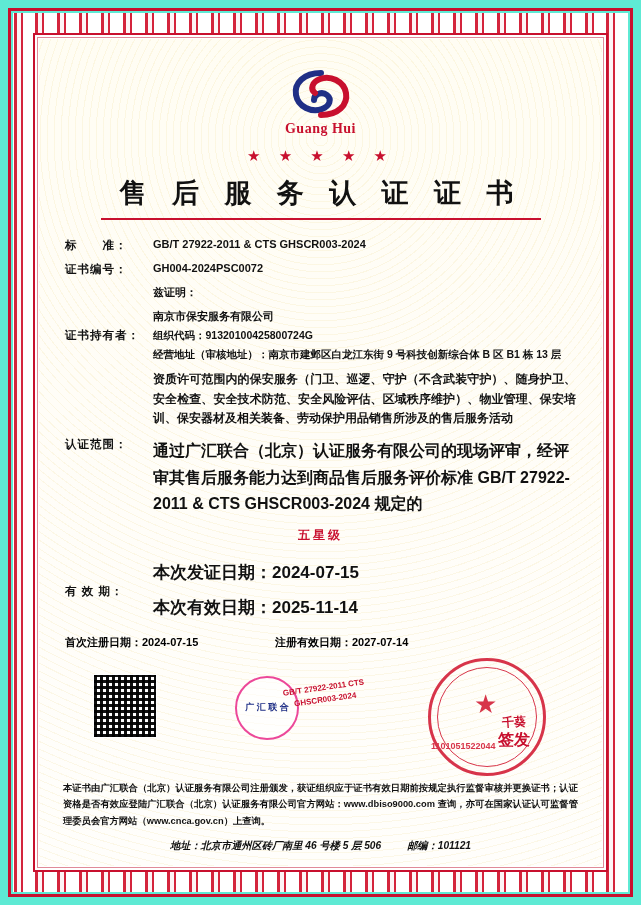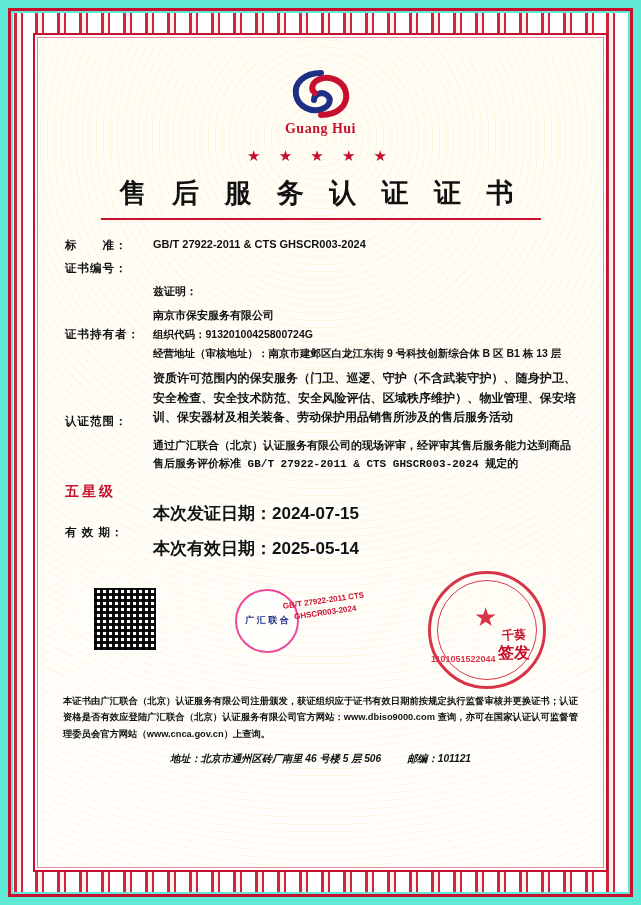--- a/index.html
+++ b/index.html
@@ -150,32 +150,31 @@
     margin-top: 2px;
   }
   .scope-text {
     font-size: 12px;
     line-height: 1.65;
     font-weight: bold;
     text-align: justify;
   }
   .para {
     margin-top: 9px;
-    font-size: 11px;
+    font-size: 16px;
     line-height: 1.65;
     font-weight: bold;
-    font-family: Liberation Mono, monospace;
   }
   .grade {
-    text-align: left;
-    color: #c8102e;
-    font-size: 14px;
+    text-align: center;
+    color: #c8102e;
+    font-size: 12px;
     font-weight: bold;
     letter-spacing: 3px;
-    margin: 10px 0 0 0;
+    margin: 10px 0 16px 0;
   }
   .date-rows .val { font-size: 17px; }
   .reg-row {
     display: flex;
     margin: 14px 26px 0 26px;
     font-size: 11px;
     font-weight: bold;
   }
   .reg-row .c1 { width: 210px; flex: 0 0 210px; }
   .reg-row .c2 { flex: 1; }
@@ -332,20 +331,21 @@
 
     <div class="fields">
 
       <div class="row">
         <div class="lab">标　　准：</div>
         <div class="val">GB/T 27922-2011 &amp; CTS GHSCR003-2024</div>
       </div>
 
       <div class="row">
         <div class="lab">证书编号：</div>
+        <div class="val">GH004-2024PSC0072</div>
       </div>
 
       <div class="row">
         <div class="lab"></div>
         <div class="val">兹证明：</div>
       </div>
 
       <div class="row">
         <div class="lab">证书持有者：</div>
         <div class="val">
@@ -362,25 +362,33 @@
           <div class="para">通过广汇联合（北京）认证服务有限公司的现场评审，经评审其售后服务能力达到商品售后服务评价标准 GB/T 27922-2011 &amp; CTS GHSCR003-2024 规定的</div>
         </div>
       </div>
 
       <div class="grade">五星级</div>
 
       <div class="row date-rows">
         <div class="lab">有 效 期：</div>
         <div class="val">
           <div>本次发证日期：2024-07-15</div>
-          <div style="margin-top:8px;">本次有效日期：2025-05-14</div>
+          <div style="margin-top:8px;">本次有效日期：2025-11-14</div>
         </div>
       </div>
     </div>
 
+    <div class="reg-row">
+      <div class="c1">
+        <span>首次注册日期：</span><span>2024-07-15</span>
+      </div>
+      <div class="c2">
+        <span>注册有效日期：</span><span>2027-07-14</span>
+      </div>
+    </div>
 
     <div class="seals">
       <div class="qr"></div>
 
       <div class="gh-seal">
         <span>广 汇
 联 合</span>
       </div>
 
       <div class="std-seal">

